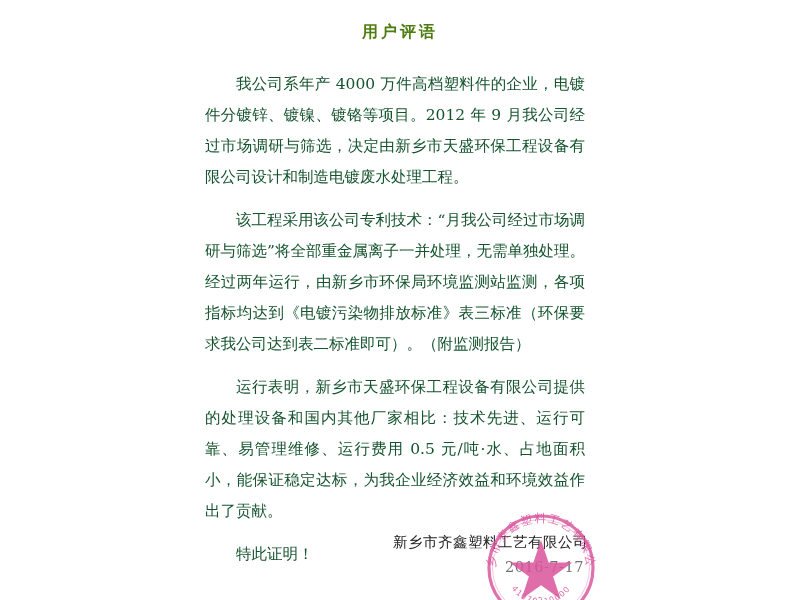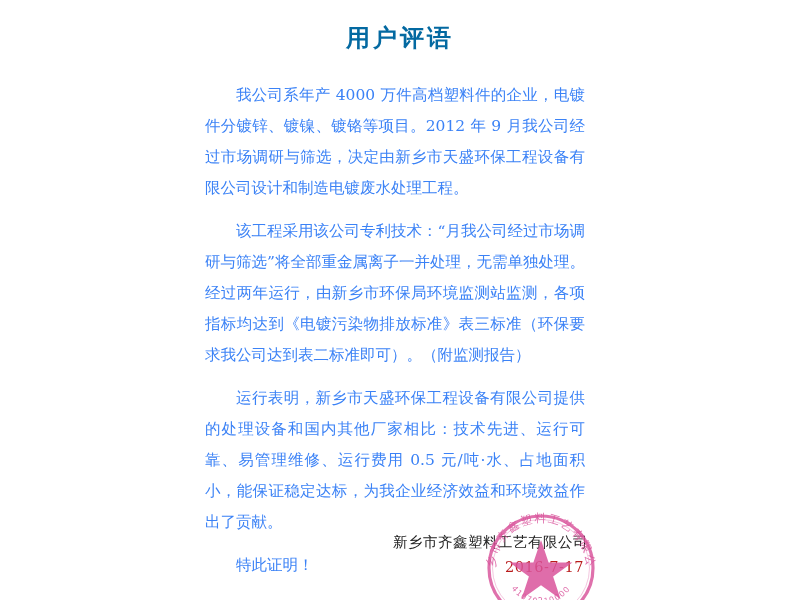--- a/index.html
+++ b/index.html
@@ -16,39 +16,39 @@
     position: relative;
   }
   .page {
     position: relative;
     width: 800px;
     height: 600px;
     box-sizing: border-box;
   }
   .doc-title {
     text-align: center;
-    font-size: 24px;
+    font-size: 16px;
     font-weight: bold;
     letter-spacing: 3px;
     margin: 14px 0 0 0;
     padding-top: 8px;
-    color: #0369a1;
+    color: #4d7c0f;
   }
   .body-block {
     margin: 26px 0 0 0;
     padding: 0 215px 0 205px;
   }
   .para {
     font-size: 15.5px;
     line-height: 31px;
     text-align: justify;
     text-justify: inter-ideograph;
     text-indent: 2em;
     margin: 0 0 12px 0;
-    color: #3b82f6;
+    color: #14532d;
   }
   .para:last-child {
     margin-bottom: 8px;
   }
   .signature-area {
     position: absolute;
     left: 0;
     top: 500px;
     width: 800px;
     height: 100px;
@@ -61,21 +61,21 @@
     letter-spacing: 0.5px;
     color: #222;
     white-space: nowrap;
   }
   .sign-date {
     position: absolute;
     left: 505px;
     top: 45px;
     font-size: 14.5px;
     letter-spacing: 0.5px;
-    color: #b91c1c;
+    color: #737373;
     white-space: nowrap;
   }
   .stamp {
     position: absolute;
     left: 477px;
     top: -10px;
     width: 128px;
     height: 128px;
     pointer-events: none;
   }

